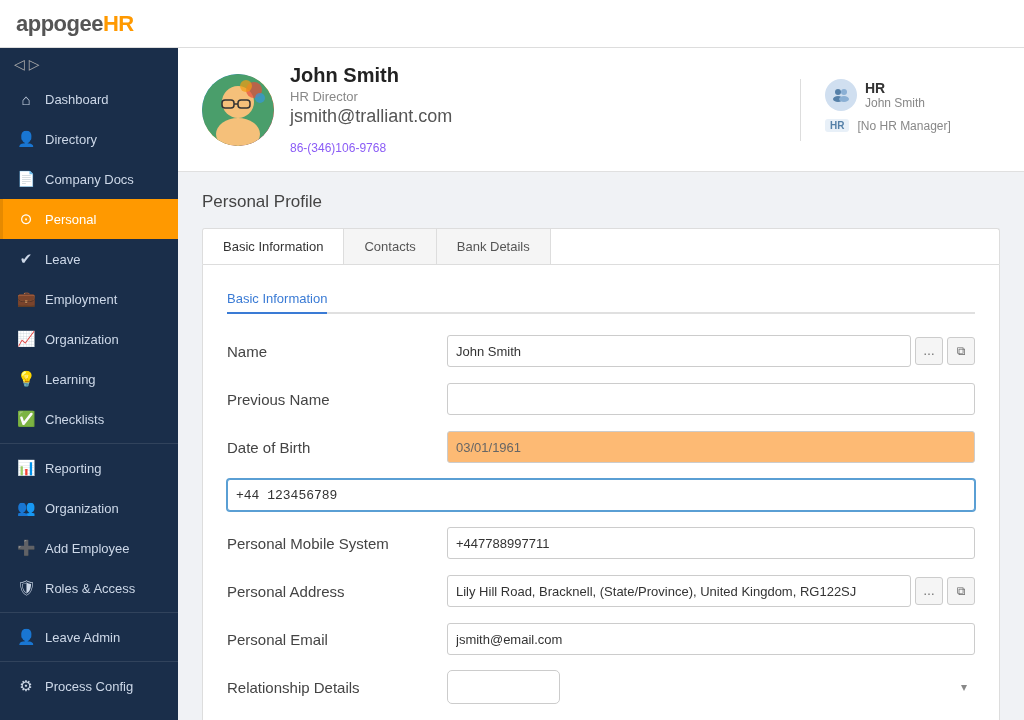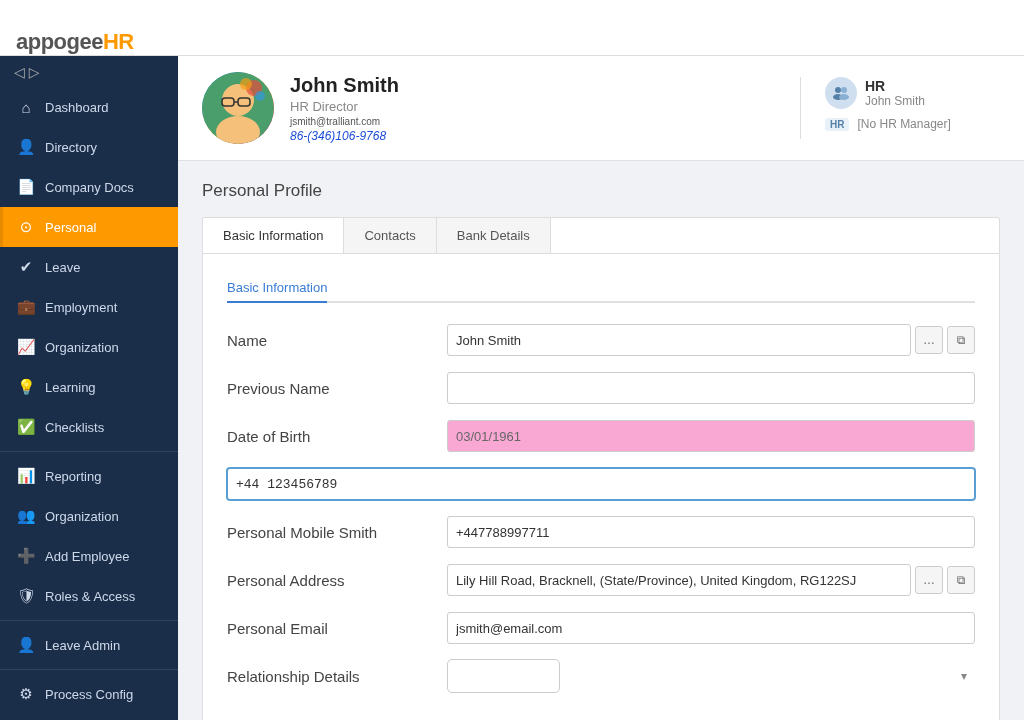--- a/index.html
+++ b/index.html
@@ -1,24 +1,24 @@
 <!DOCTYPE html>
 <html><head>
   <meta charset="utf-8">
   <style>
     * { box-sizing: border-box; margin: 0; padding: 0; }
     body { font-family: 'Segoe UI', Arial, sans-serif; font-size: 13px; background: #f5f5f5; display: flex; flex-direction: column; height: 720px; overflow: hidden; }
 
     
     .topbar {
-      height: 56px;
+      height: 48px;
       background: #fff;
       border-bottom: 1px solid #ddd;
       display: flex;
-      align-items: flex-end;
+      align-items: center;
       padding: 0 16px;
       flex-shrink: 0;
       box-shadow: 0 1px 3px rgba(0,0,0,0.08);
     }
     .logo {
       font-size: 22px;
       font-weight: 700;
       color: #444;
       letter-spacing: -0.5px;
     }
@@ -90,22 +90,22 @@
       overflow: hidden;
       margin-right: 16px;
       background: linear-gradient(135deg, #6dd5fa, #2980b9, #f0c040, #e74c3c, #8e44ad);
       display: flex; align-items: center; justify-content: center;
       font-size: 28px;
       flex-shrink: 0;
     }
     .profile-info { flex: 1; }
     .profile-name { font-size: 20px; font-weight: 700; color: #222; }
     .profile-title { color: #888; font-size: 13px; margin-top: 2px; }
-    .profile-email { color: #555; font-size: 10px; margin-top: 2px; }
-    .profile-phone { color: #1d4ed8; font-size: 12px; margin-top: 2px; font-style: italic; }
+    .profile-email { color: #555; font-size: 18px; margin-top: 2px; }
+    .profile-phone { color: #8b5cf6; font-size: 12px; margin-top: 14px; }
     .profile-hr-section {
       border-left: 1px solid #ddd;
       padding-left: 24px;
       margin-left: 16px;
       min-width: 200px;
     }
     .hr-row {
       display: flex;
       align-items: center;
       gap: 8px;
@@ -188,21 +188,21 @@
       flex: 1;
       height: 32px;
       border: 1px solid #ccc;
       border-radius: 3px;
       padding: 0 8px;
       font-size: 13px;
       color: #333;
       background: #fff;
       outline: none;
     }
-    .form-input.readonly { background: #f9a8d4; color: #666; }
+    .form-input.readonly { background: #fdba74; color: #666; }
     .form-input.highlighted { border-color: #5a9fd4; box-shadow: 0 0 0 1px #5a9fd4; font-family: Liberation Mono, monospace; }
 
     .icon-btn {
       width: 28px;
       height: 28px;
       border: 1px solid #ccc;
       background: #f5f5f5;
       border-radius: 3px;
       display: flex; align-items: center; justify-content: center;
       cursor: pointer;
@@ -426,21 +426,21 @@
           </div>
         </div>
 
         <div class="form-row">
           <div class="form-field">
             <input class="form-input highlighted" type="text" value="+44 123456789" style="">
           </div>
         </div>
 
         <div class="form-row">
-          <div class="form-label">Personal Mobile Smith</div>
+          <div class="form-label">Personal Mobile System</div>
           <div class="form-field">
             <input class="form-input" type="text" value="+447788997711" style="">
           </div>
         </div>
 
         <div class="form-row">
           <div class="form-label">Personal Address</div>
           <div class="form-field">
             <input class="form-input" type="text" value="Lily Hill Road, Bracknell, (State/Province), United Kingdom, RG122SJ" style="">
             <div class="icon-btn" title="Edit">…</div>

